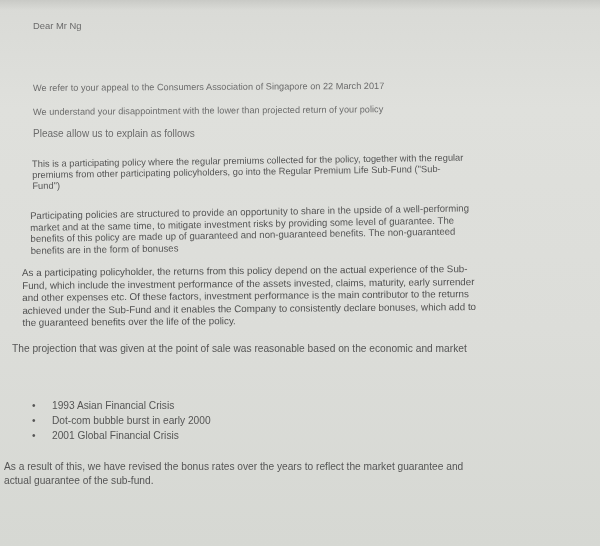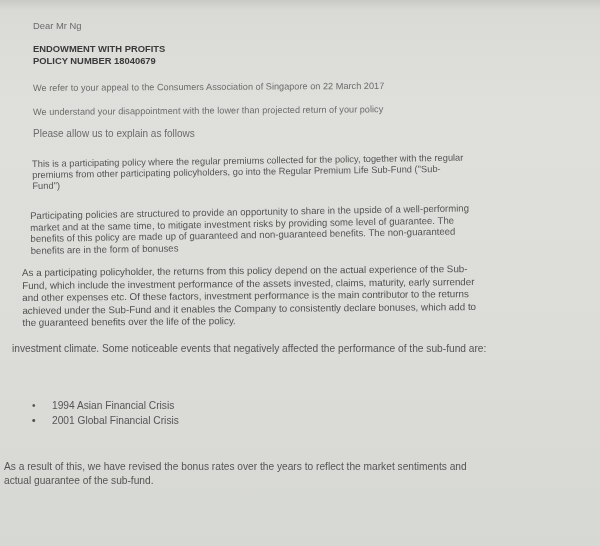--- a/index.html
+++ b/index.html
@@ -35,24 +35,20 @@
 </style>
 </head>
 <body>
 
 <div class="shadow-top"></div>
 
 <div class="page">
 
   <div class="blk salutation">Dear Mr Ng</div>
 
-  <div class="blk heading">
-    <span class="line">ENDOWMENT WITH PROFITS</span>
-    <span class="line">POLICY NUMBER 18040679</span>
-  </div>
 
   <div class="blk p1">
     <span class="line">We refer to your appeal to the Consumers Association of Singapore on 22 March 2017</span>
   </div>
 
   <div class="blk p2">
     <span class="line">We understand your disappointment with the lower than projected return of your policy</span>
   </div>
 
   <div class="blk p3">
@@ -74,35 +70,36 @@
 
   <div class="blk p6">
     <span class="line">As a participating policyholder, the returns from this policy depend on the actual experience of the Sub-</span>
     <span class="line">Fund, which include the investment performance of the assets invested, claims, maturity, early surrender</span>
     <span class="line">and other expenses etc. Of these factors, investment performance is the main contributor to the returns</span>
     <span class="line">achieved under the Sub-Fund and it enables the Company to consistently declare bonuses, which add to</span>
     <span class="line">the guaranteed benefits over the life of the policy.</span>
   </div>
 
   <div class="blk p7">
-    <span class="line">investment climate. Some noticeable events that negatively affected the performance of the sub-fund are:</span>
+    <span class="line">The projection that was given at the point of sale was reasonable based on the economic and market</span>
   </div>
 
   <ul class="blk bullets">
     <li>
       <span class="dot">•</span>
-      <span>1994 Asian Financial Crisis</span>
+      <span>1993 Asian Financial Crisis</span>
     </li>
     <li>
       <span class="dot">•</span>
+      <span>Dot-com bubble burst in early 2000</span>
     </li>
     <li>
       <span class="dot">•</span>
       <span>2001 Global Financial Crisis</span>
     </li>
   </ul>
 
   <div class="blk p8">
-    <span class="line">As a result of this, we have revised the bonus rates over the years to reflect the market sentiments and</span>
+    <span class="line">As a result of this, we have revised the bonus rates over the years to reflect the market guarantee and</span>
     <span class="line">actual guarantee of the sub-fund.</span>
   </div>
 
 </div>
 
 </body></html>

